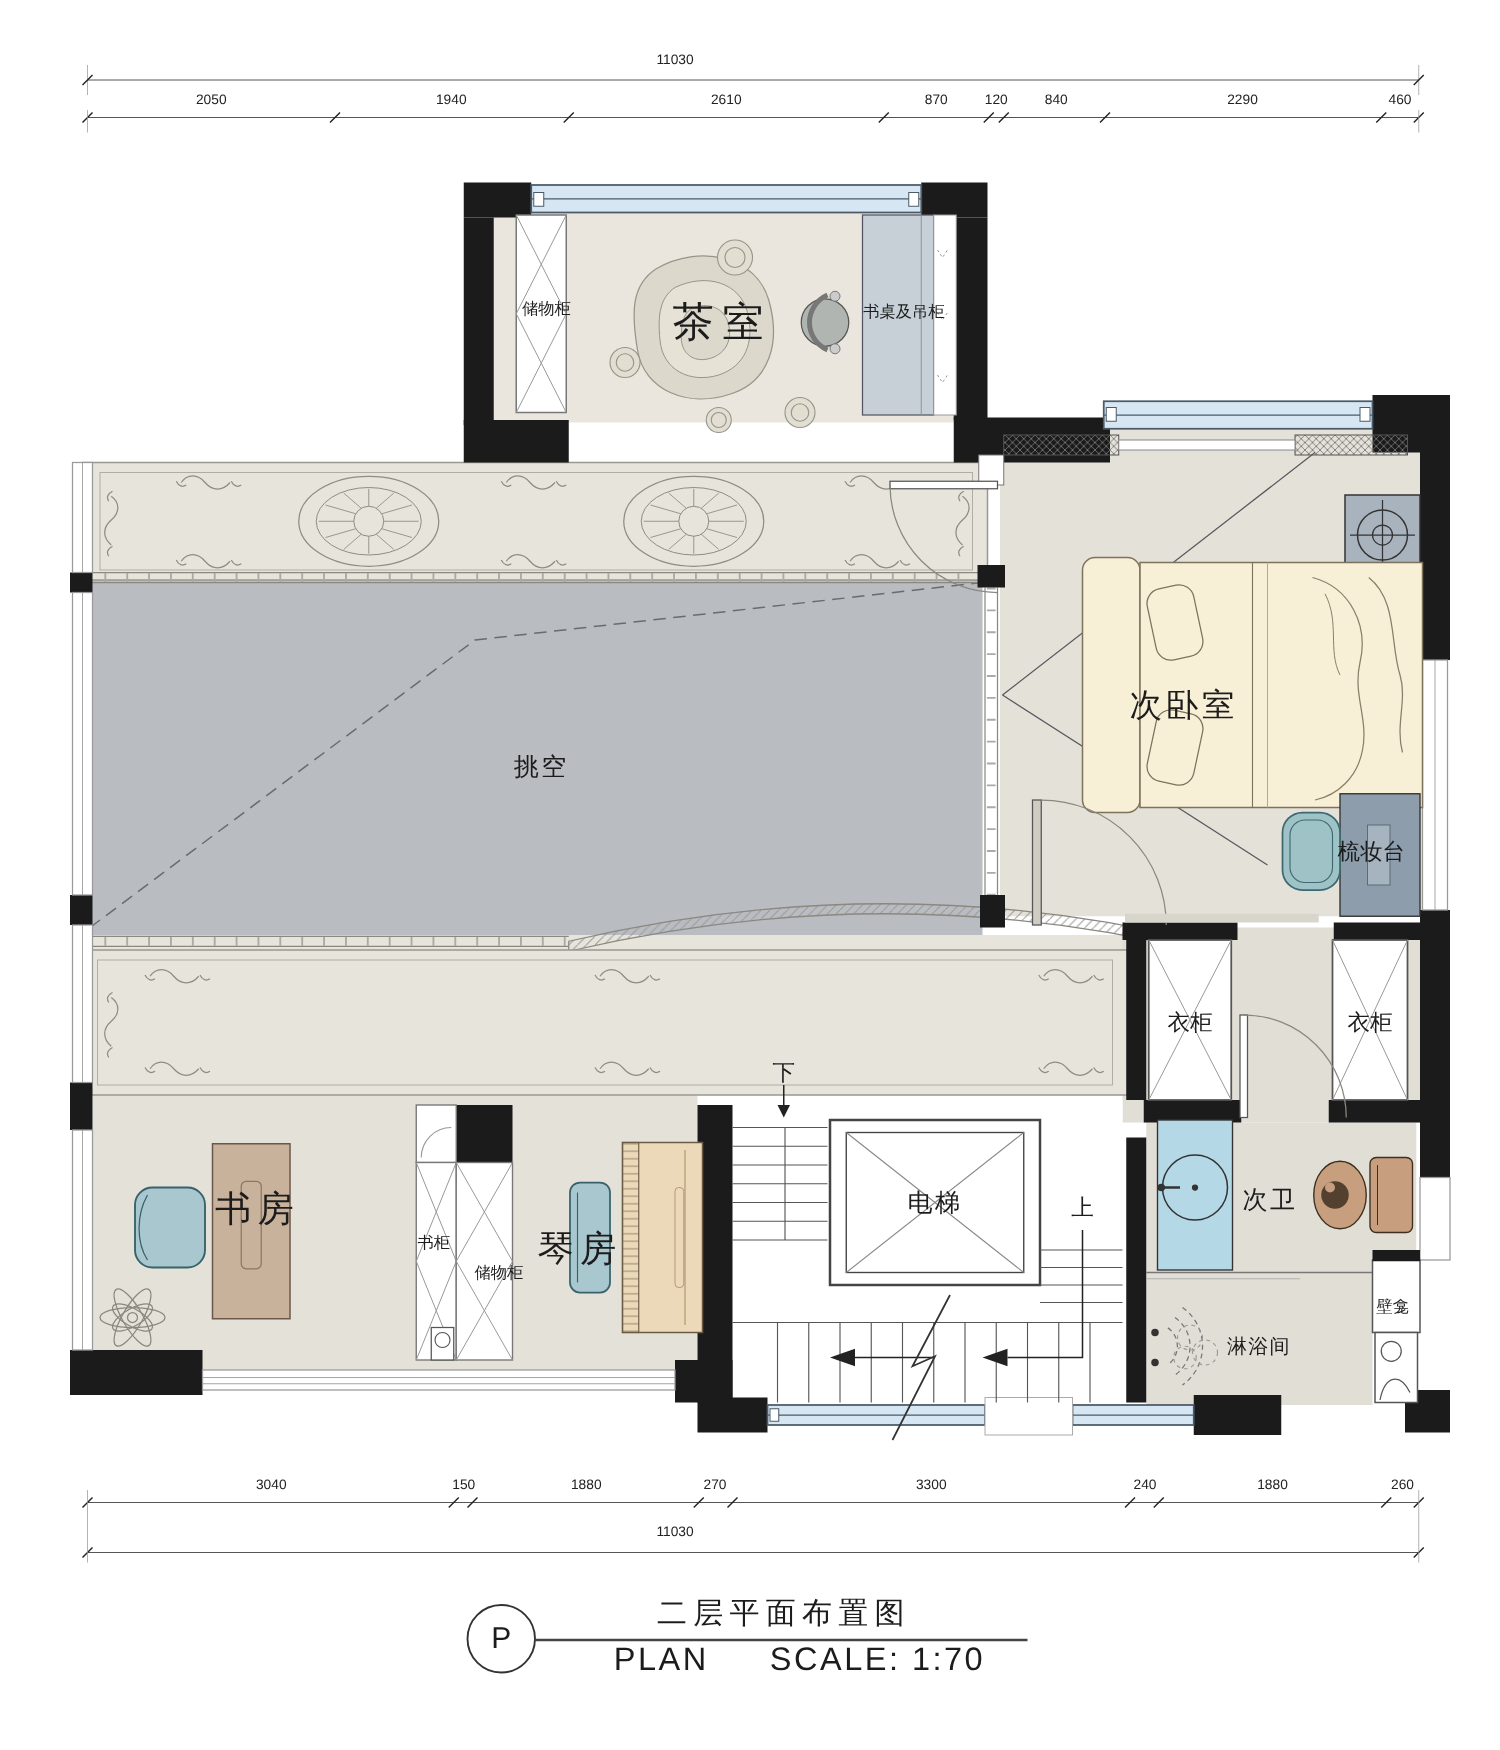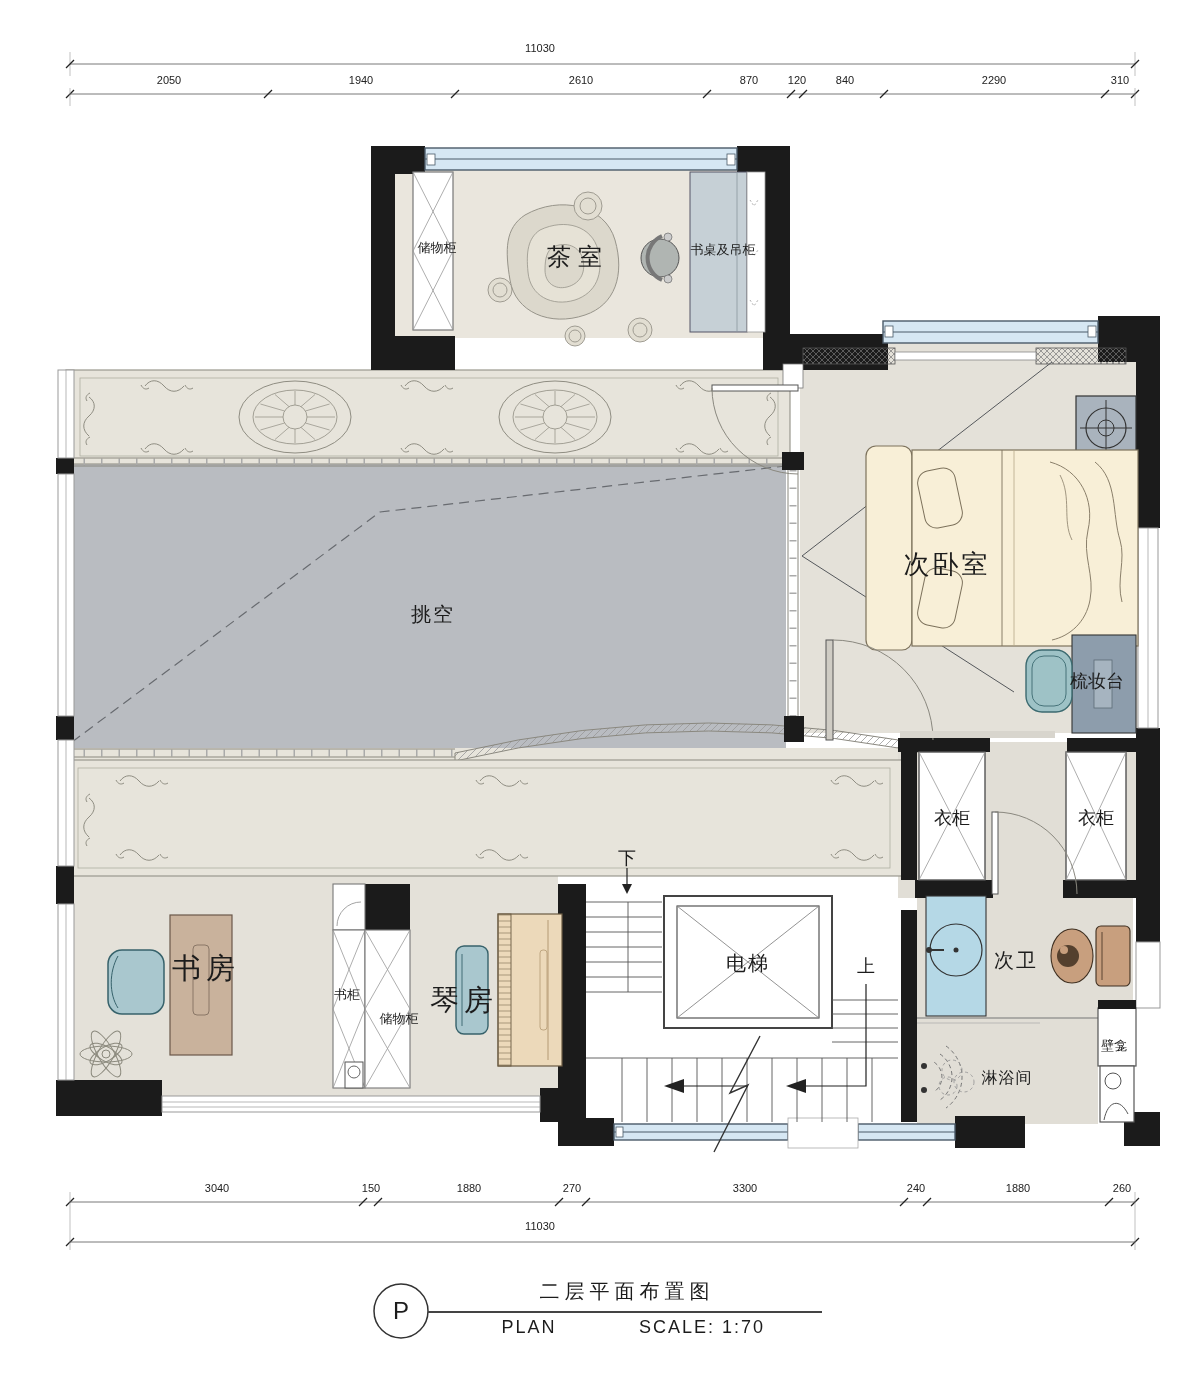--- a/index.html
+++ b/index.html
@@ -1,31 +1,31 @@
 <!DOCTYPE html>
 <html><head>
 <meta charset="utf-8">
 <style>
   html,body{margin:0;padding:0;background:#fff}
   .plan{position:relative;width:1200px;height:1400px;background:#fff;overflow:hidden;
         font-family:"Liberation Sans","DejaVu Sans",sans-serif}
   .plan svg{position:absolute;left:0;top:0}
   .lbl{position:absolute;transform:translate(-50%,-50%);font-weight:normal;color:#1c1c1c;
        white-space:nowrap;line-height:1}
-  .xxl{font-size:24px;letter-spacing:7px}
+  .xxl{font-size:33px;letter-spacing:7px}
   .xl{font-size:29px;letter-spacing:5px}
   .lg{font-size:26px;letter-spacing:3px}
   .md{font-size:20px;letter-spacing:2px}
   .smd{font-size:16px;letter-spacing:1px}
   .sm{font-size:18px}
   .xs{font-size:13px}
   .dim{position:absolute;transform:translate(-50%,-50%);font-size:11px;color:#222;
        font-weight:normal;white-space:nowrap}
-  .title-cn{font-size:20px;letter-spacing:5px}
-  .title-en{font-size:18px;letter-spacing:2px}
+  .title-cn{font-size:24px;letter-spacing:5px}
+  .title-en{font-size:26px;letter-spacing:2px}
   .marker-p{font-size:24px}
 </style>
 </head>
 <body>
 
 <div class="plan">
 
 <svg width="1200" height="1400" viewBox="0 0 1200 1400">
   <defs>
     <pattern id="xh" width="6" height="6" patternUnits="userSpaceOnUse">
@@ -429,21 +429,21 @@
 <div class="lbl sm" style="left:866px;top:966px">上</div>
 
 <div class="dim" style="left:540px;top:48px">11030</div>
 <div class="dim" style="left:169px;top:80px">2050</div>
 <div class="dim" style="left:361px;top:80px">1940</div>
 <div class="dim" style="left:581px;top:80px">2610</div>
 <div class="dim" style="left:749px;top:80px">870</div>
 <div class="dim" style="left:797px;top:80px">120</div>
 <div class="dim" style="left:845px;top:80px">840</div>
 <div class="dim" style="left:994px;top:80px">2290</div>
-<div class="dim" style="left:1120px;top:80px">310</div>
+<div class="dim" style="left:1120px;top:80px">460</div>
 
 <div class="dim" style="left:217px;top:1188px">3040</div>
 <div class="dim" style="left:371px;top:1188px">150</div>
 <div class="dim" style="left:469px;top:1188px">1880</div>
 <div class="dim" style="left:572px;top:1188px">270</div>
 <div class="dim" style="left:745px;top:1188px">3300</div>
 <div class="dim" style="left:916px;top:1188px">240</div>
 <div class="dim" style="left:1018px;top:1188px">1880</div>
 <div class="dim" style="left:1122px;top:1188px">260</div>
 <div class="dim" style="left:540px;top:1226px">11030</div>

